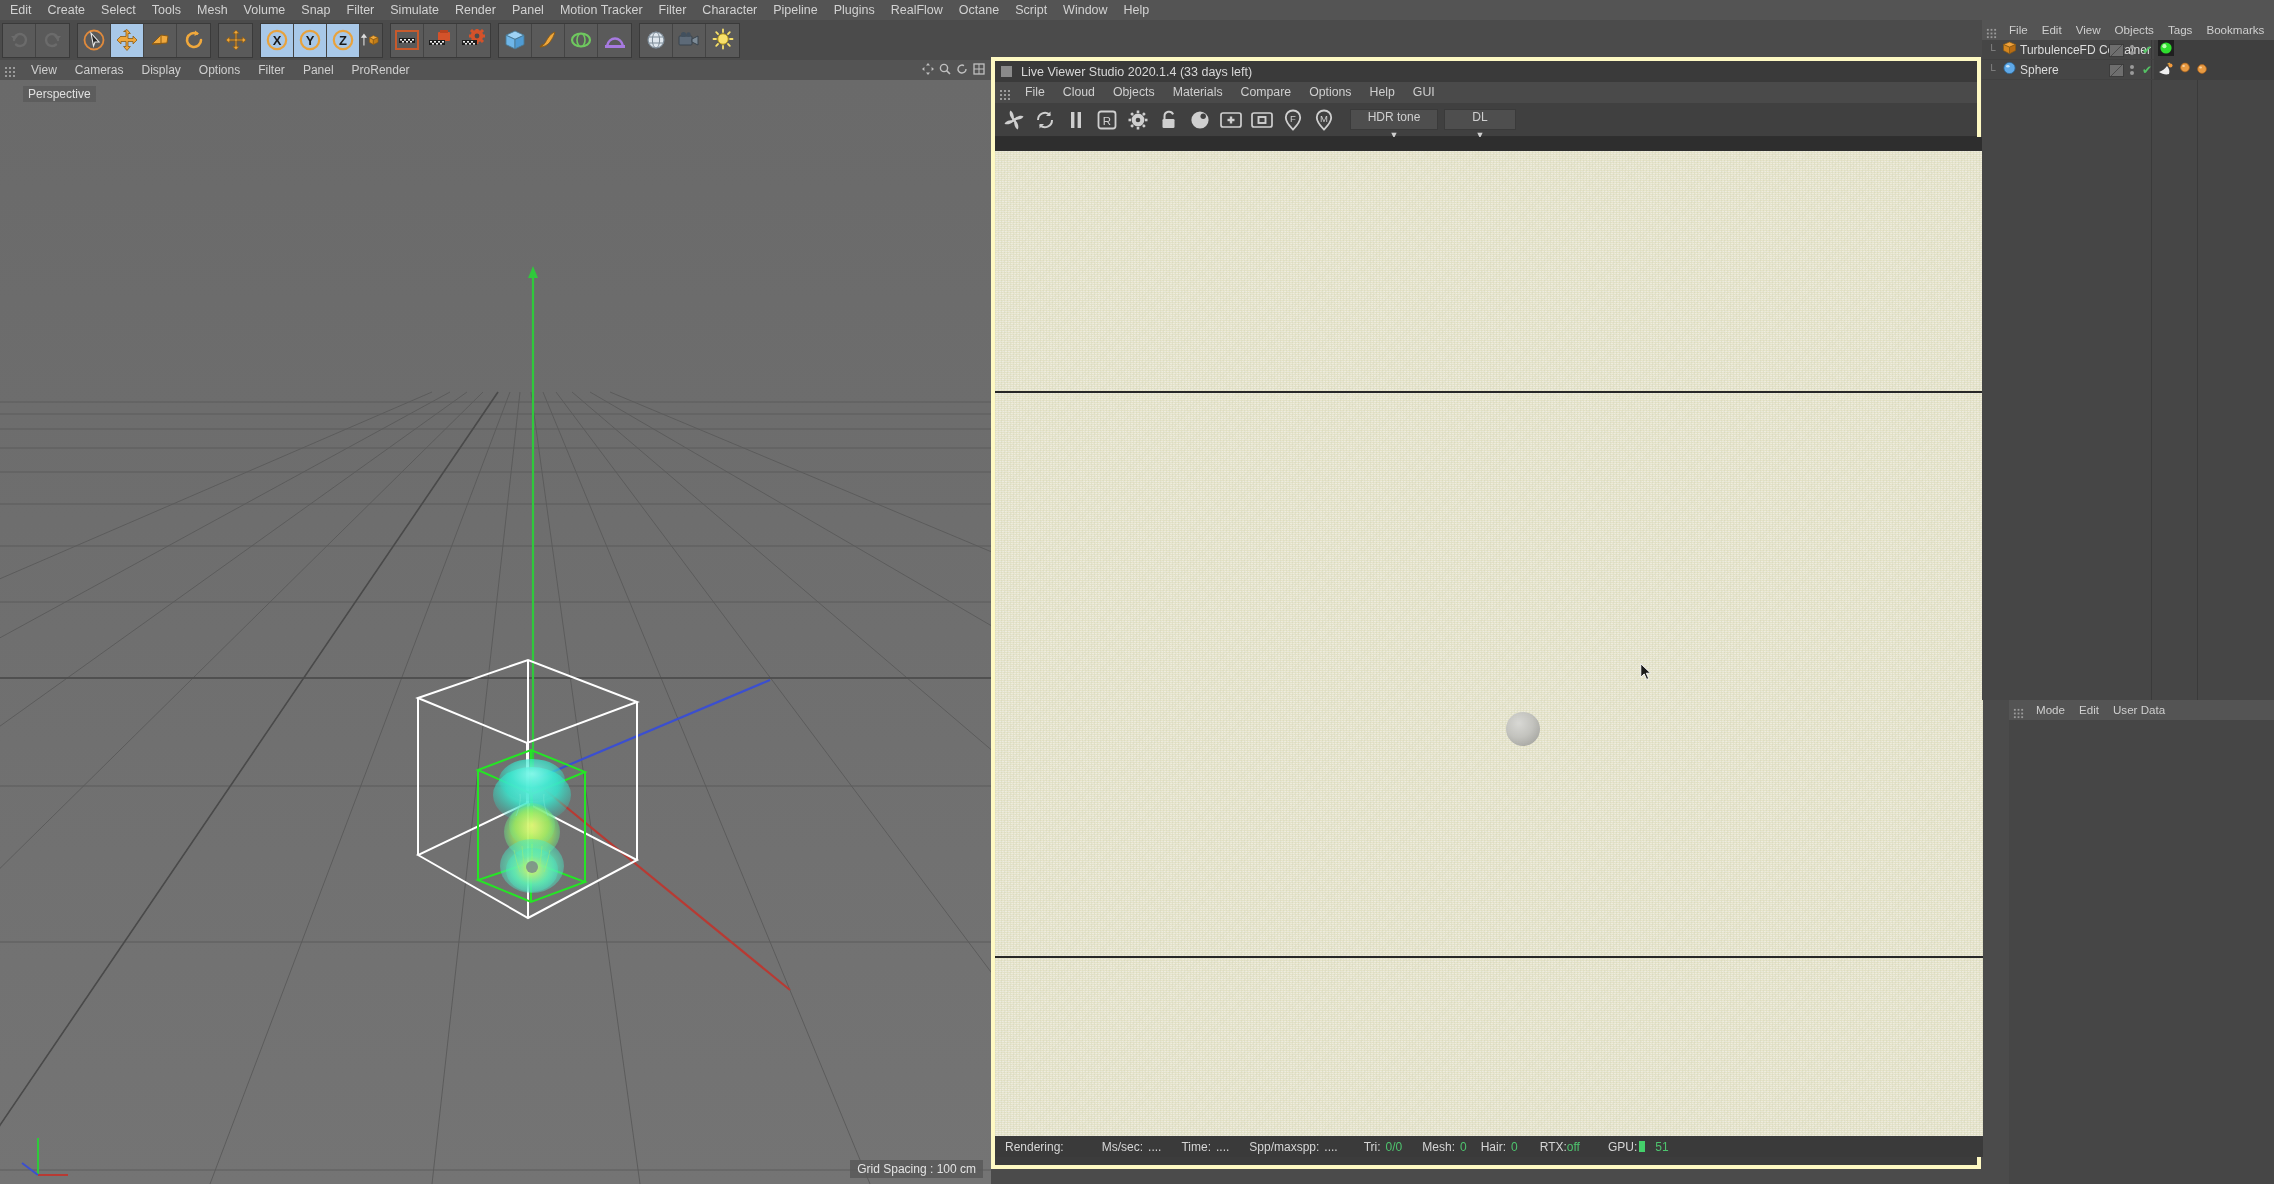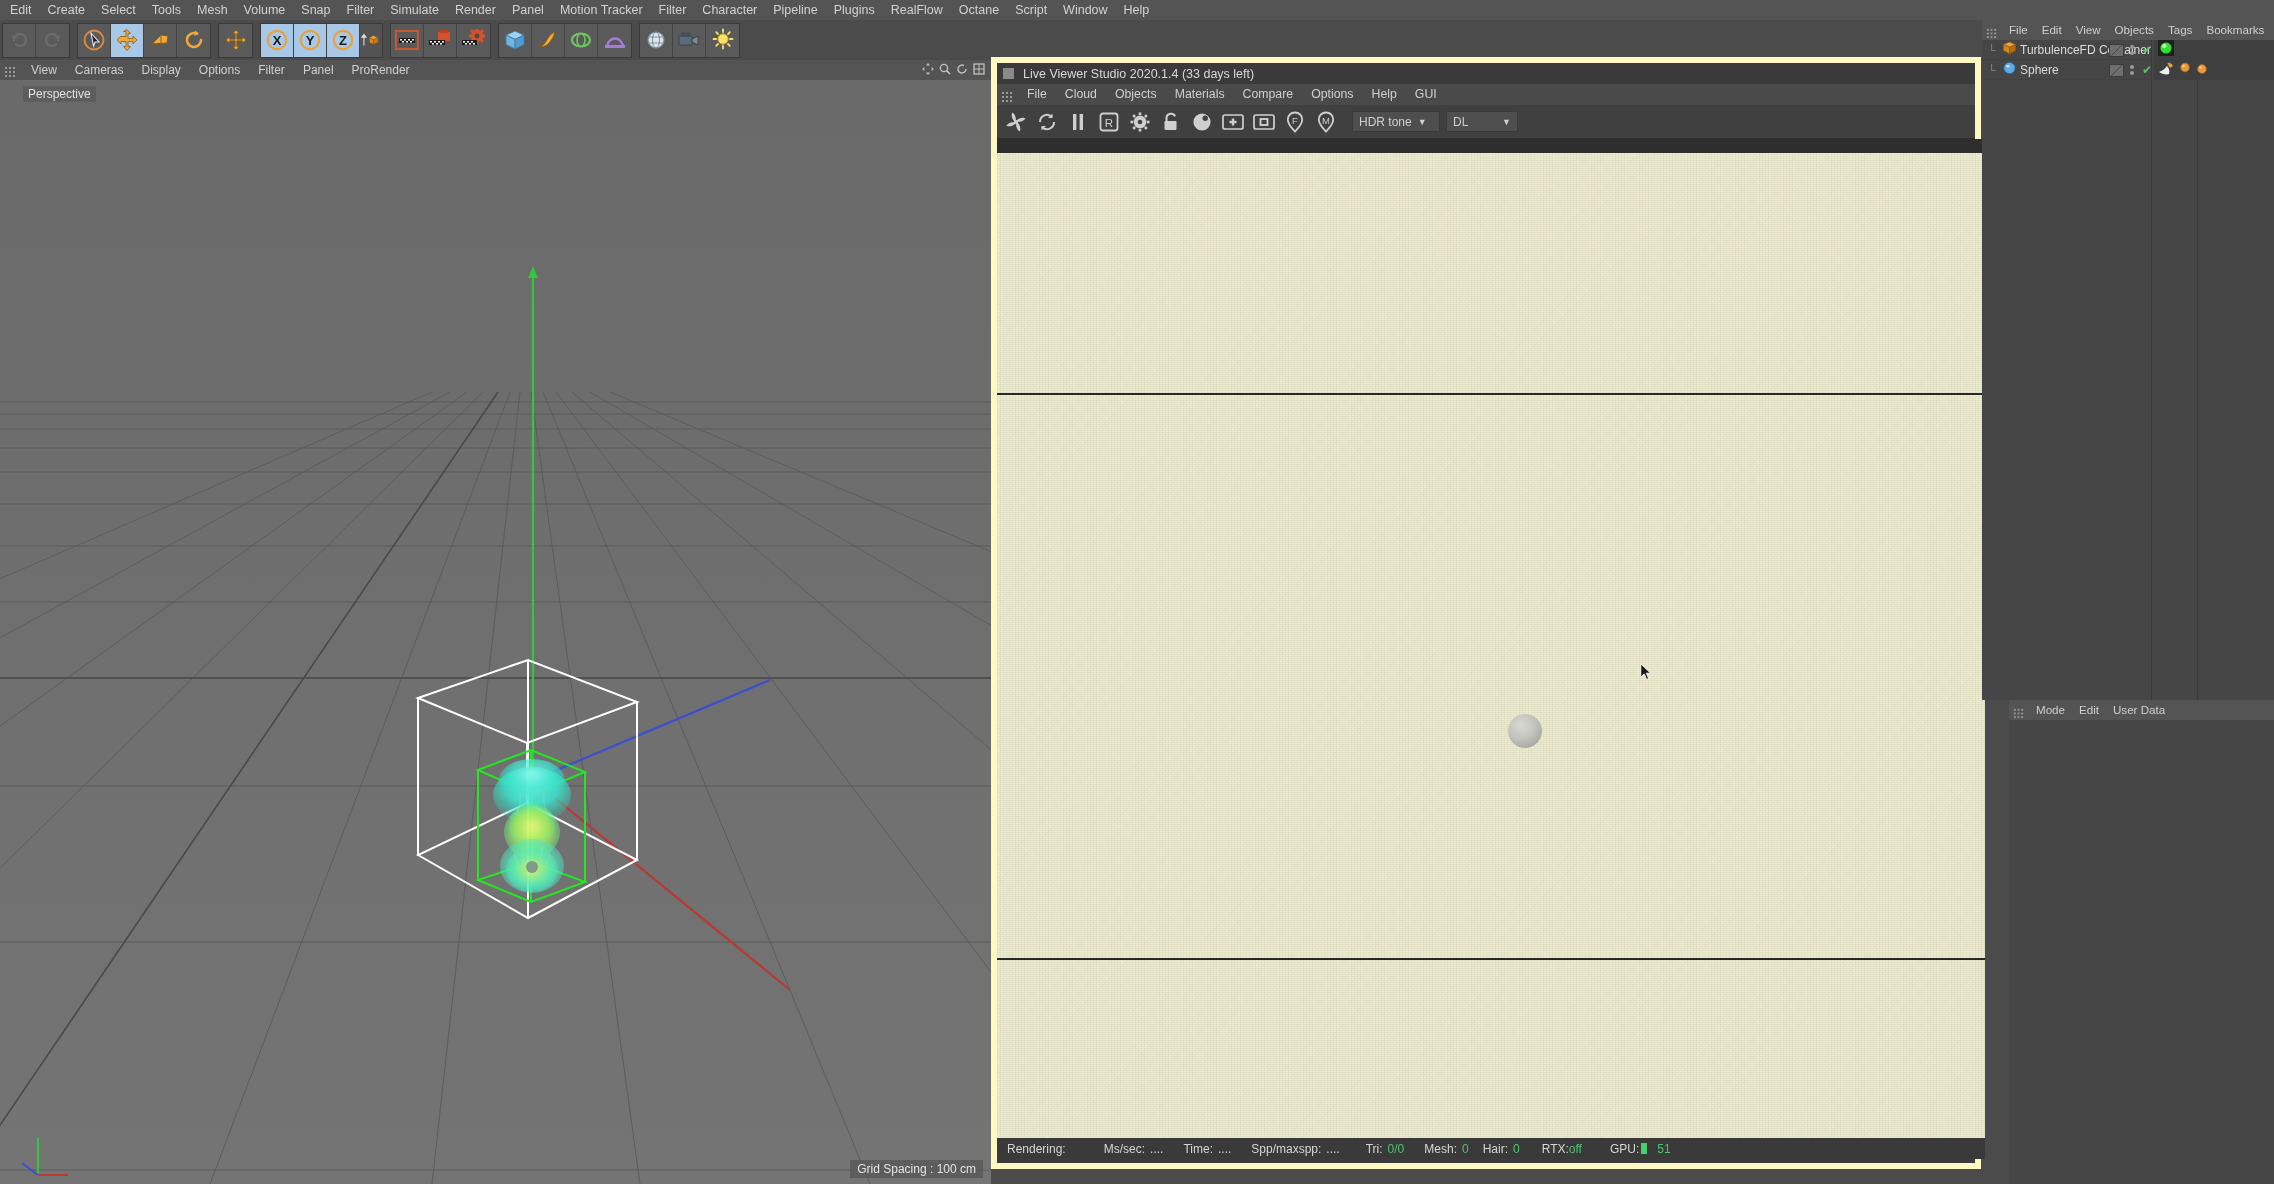--- a/index.html
+++ b/index.html
@@ -51,40 +51,40 @@
     background: rgba(90,90,90,0.75); padding: 1px 5px;
   }
   .vp-grid-label {
     position: absolute; right: 8px; bottom: 6px; font-size: 12px; color: #e3e3e3;
     background: rgba(88,88,88,0.8); padding: 2px 7px;
   }
 
   
   .lv {
     position: absolute; left: 991px; top: 57px; width: 990px; height: 1112px;
-    background: #3c3c3c; border: 6px solid #fef9c3;
+    background: #3c3c3c; border: 4px solid #fef9c3;
   }
   .lv-title {
     height: 21px; background: #3a3a3a; display: flex; align-items: center; padding-left: 6px;
   }
   .lv-title .sq { width: 11px; height: 11px; background: #8a8a8a; margin-right: 9px; }
   .lv-title span { font-size: 12.5px; color: #d8d8d8; }
   .lv-menubar { height: 21px; background: #4a4a4a; display: flex; align-items: center; padding-left: 4px; }
   .lv-menubar .dots { width: 12px; height: 12px; margin-right: 5px; }
   .lv-menubar .mi { font-size: 12.3px; color: #cfcfcf; padding: 0 9px; line-height: 21px; }
   .lv-toolbar {
     height: 34px; background: #404040; display: flex; align-items: center; padding-left: 6px; gap: 6px;
     border-bottom: 1px solid #2f2f2f;
   }
   .lv-tb {
     width: 25px; height: 25px; display: flex; align-items: center; justify-content: center;
   }
   .lv-sel {
     height: 21px; background: #4e4e4e; border: 1px solid #3a3a3a; color: #cfcfcf;
-    font-size: 12px; display: flex; align-items: center; padding: 0 6px; gap: 6px;
+    font-size: 12px; display: flex; align-items: center; padding: 0 6px; gap: 6px; flex-direction: column;
   }
   .lv-sel .caret { font-size: 9px; }
   .lv-render { position: relative; width: 988px; height: 1020px; background: #2e2e2e; overflow: hidden; }
   .lv-img {
     position: absolute; left: 0; top: 14px; width: 988px; height: 992px;
     background-color: #eeecdf;
   }
   .lv-noise {
     position: absolute; inset: 0;
     background-image:

